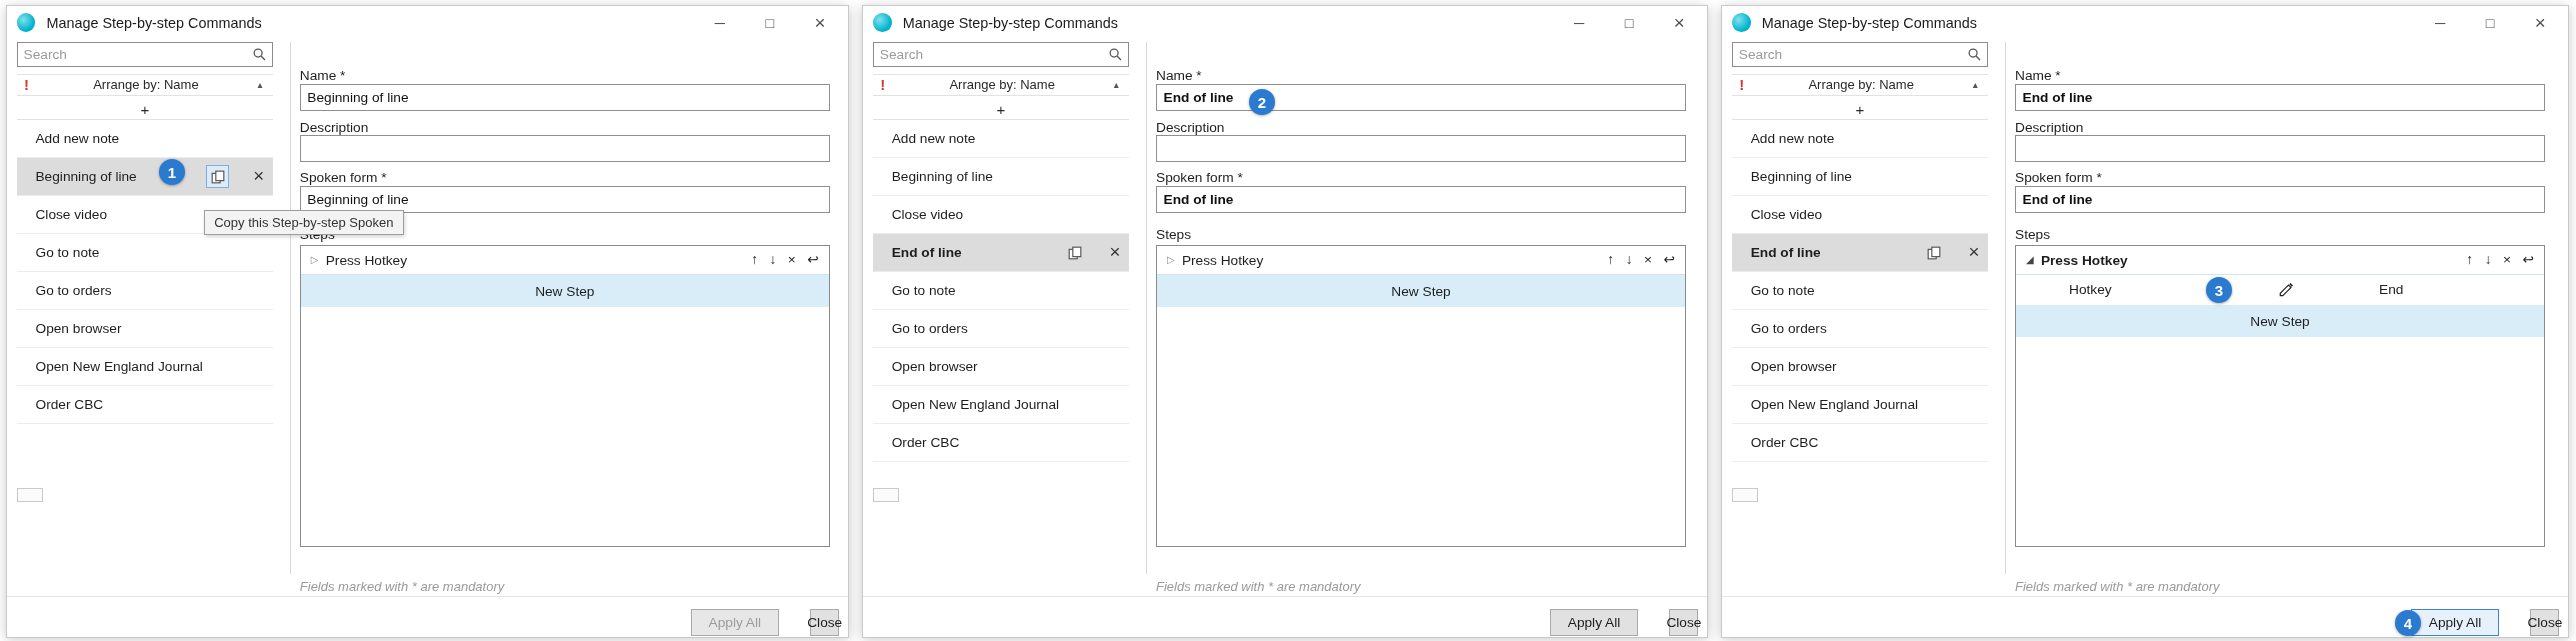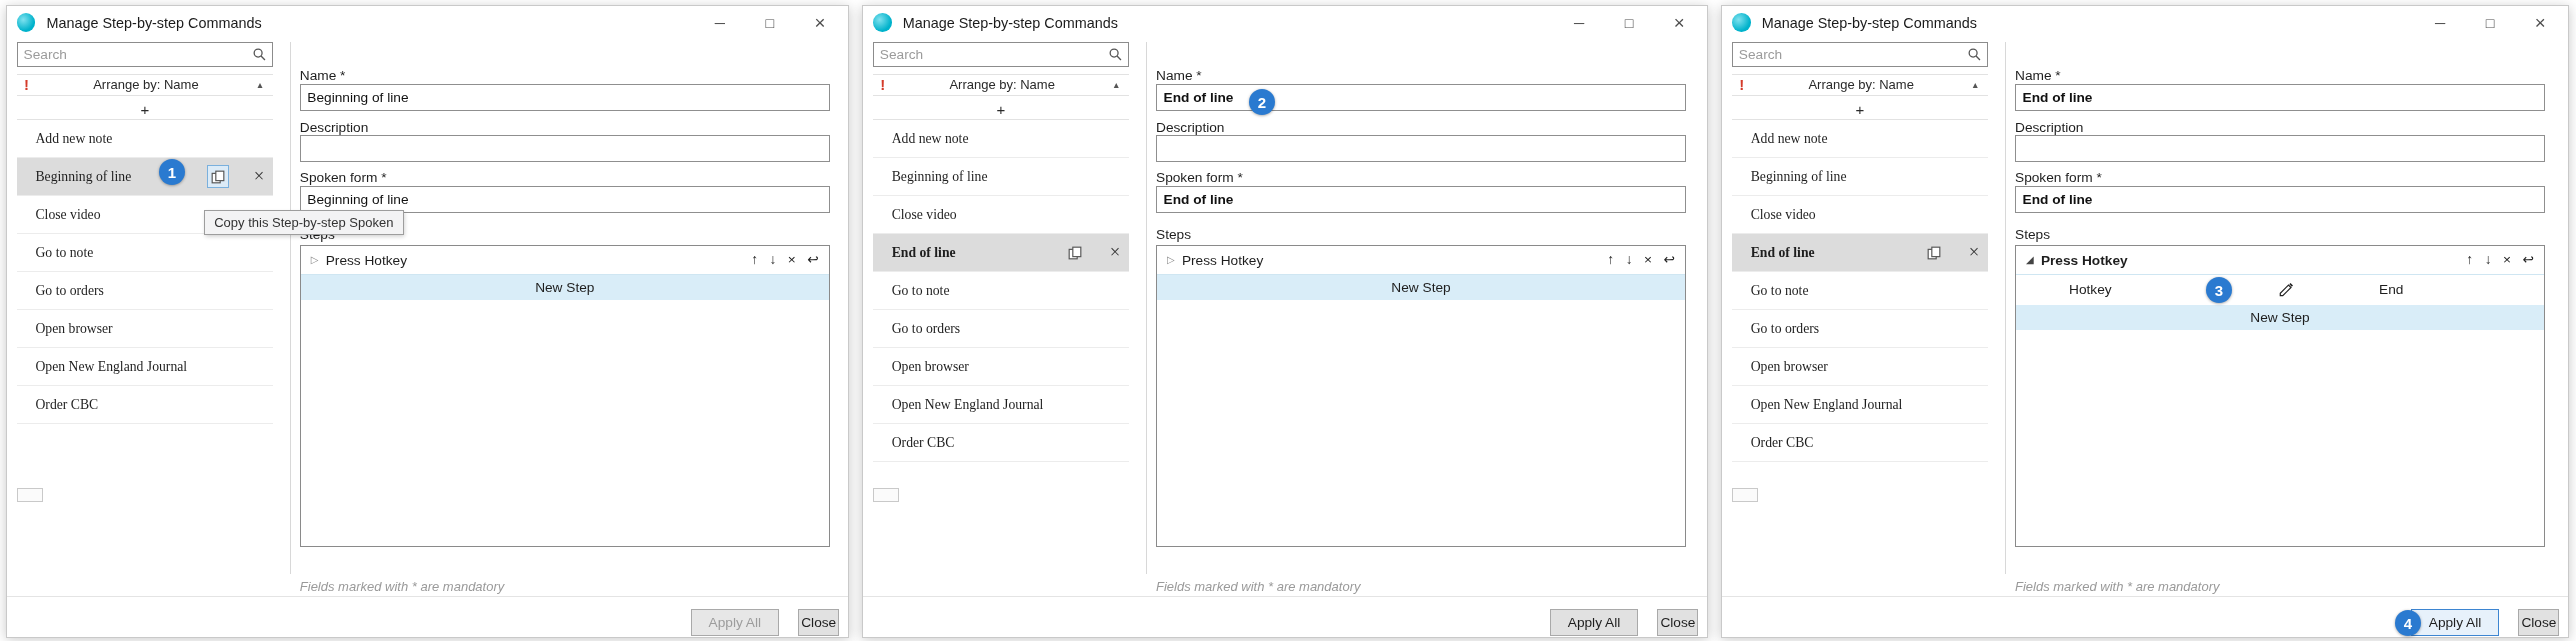--- a/index.html
+++ b/index.html
@@ -27,21 +27,21 @@
 
   .arrange-bar { position:absolute; left:10px; top:68px; width:256px; height:21.6px; border-top:0.7px solid #e2e2e2; border-bottom:0.7px solid #e2e2e2; display:flex; align-items:center; background:#fff; }
   .warn { color:#d43b2a; font-weight:bold; font-size:15px; margin:0 7.2px; line-height:1; }
   .arrange-label { flex:1; text-align:center; font-size:13px; color:#2a2a2a; }
   .sort { font-size:8.6px; color:#555; margin-right:8.6px; }
 
   .add-row { position:absolute; left:10px; top:93px; width:256px; height:21px; border-bottom:0.7px solid #e2e2e2; display:flex; align-items:center; justify-content:center; background:#fff; }
   .add-row span { font-size:15px; color:#2a2a2a; line-height:1; }
 
   .list { position:absolute; left:10px; top:114px; width:256px; }
-  .list-row { position:relative; height:38px; display:flex; align-items:center; padding-left:18.7px; border-bottom:0.7px solid #ececec; font-size:13.7px; color:#1e1e1e; background:#fff;font-family:Liberation Serif, serif; }
+  .list-row { position:relative; height:38px; display:flex; align-items:center; padding-left:18.7px; border-bottom:0.7px solid #ececec; font-size:13.7px; color:#1e1e1e; background:#fff; }
   .list-row.selected { background:#dcdcdc; }
   .list-row.selected.boldsel .row-label { font-weight:bold; }
   .sel-icons { position:absolute; right:8.6px; top:0; height:100%; display:flex; align-items:center; gap:24.5px; }
   .copy-wrap { display:flex; align-items:center; justify-content:center; padding:2.2px; }
   .copy-wrap.hovered { border:0.7px solid #7ab0dd; background:#dcebf7; }
   .x-icon { font-size:18.7px; color:#333; line-height:1; }
 
   .scroll-box { position:absolute; left:10px; top:482px; width:26px; height:14.4px; border:0.7px solid #c9c9c9; background:#fbfbfb; }
   .v-divider { position:absolute; left:283px; top:36px; height:532px; width:0.7px; background:#d8d8d8; }
 
@@ -56,29 +56,29 @@
   .expander { font-size:10px; color:#8a8a8a; margin-right:7.2px; line-height:1; }
   .expander.open { color:#444; }
   .step-title { font-size:13.7px; color:#1e1e1e; flex:1; }
   .step-title.boldval { font-weight:bold; }
   .step-actions { display:flex; align-items:center; gap:11.5px; font-size:13.7px; color:#222; }
   .step-actions span { line-height:1; }
   .sub-row { position:relative; height:30px; background:#fff; }
   .hk-label { position:absolute; left:53px; top:7.2px; font-size:13.7px; color:#1e1e1e; }
   .pencil { position:absolute; left:260px; top:5px; }
   .hk-value { position:absolute; left:363px; top:7.2px; font-size:13.7px; color:#1e1e1e; }
-  .new-step { height:25px; background:#d9edf8; display:flex; align-items:center; justify-content:center; font-size:13.7px; color:#1e1e1e; }
+  .new-step { height:32px; background:#d9edf8; display:flex; align-items:center; justify-content:center; font-size:13.7px; color:#1e1e1e; }
 
   .mandatory-note { position:absolute; left:0; top:573px; font-size:13px; font-style:italic; color:#9a9a9a; }
 
   
   .footer-line { position:absolute; left:0; right:0; top:590px; height:0.7px; background:#e4e4e4; }
   .btn { position:absolute; top:603px; height:27px; background:#e1e1e1; border:0.7px solid #a9a9a9; font-size:13.7px; color:#1e1e1e; display:flex; align-items:center; justify-content:center; font-family:inherit; }
   .btn.apply { right:69px; width:88px; }
-  .btn.close-btn { right:8.6px; width:41px;margin-left:40px; }
+  .btn.close-btn { right:8.6px; width:29px;margin-left:40px; }
   .btn.disabled { color:#9c9c9c; background:#e7e7e7; }
   .btn.focused { border:1.4px solid #3d85d1; background:#e7f1fb; }
 
   
   .badge { position:absolute; width:26px; height:26px; border-radius:50%; background:#2a7ad0; color:#fff; font-size:15px; font-weight:bold; display:flex; align-items:center; justify-content:center; z-index:30; box-shadow:0 0.7px 2.9px rgba(0,0,0,.35); }
   .tooltip { position:absolute; left:197px; top:204px; height:24.5px; background:#f3f3f4; border:0.7px solid #9d9d9d; display:flex; align-items:center; padding:0 9.4px; font-size:13px; color:#333; z-index:40; box-shadow:1.4px 2.2px 4.3px rgba(0,0,0,.2); white-space:nowrap; }
 </style>
 </head>
 <body>
 

